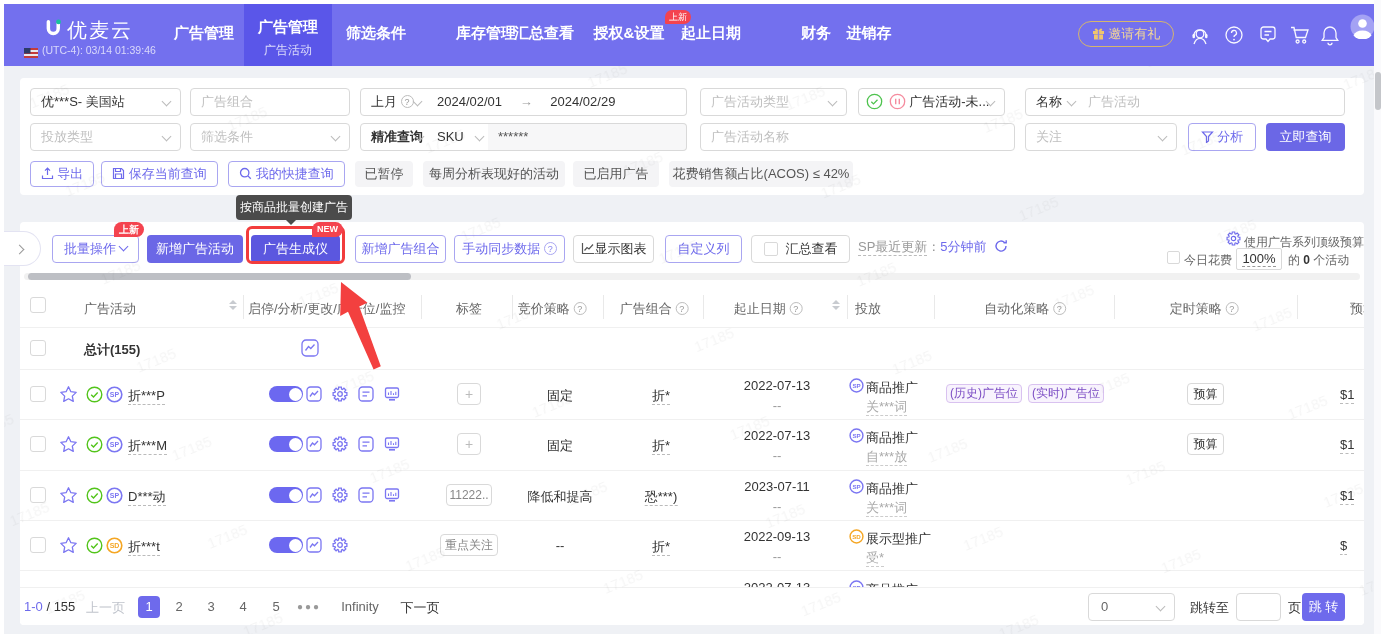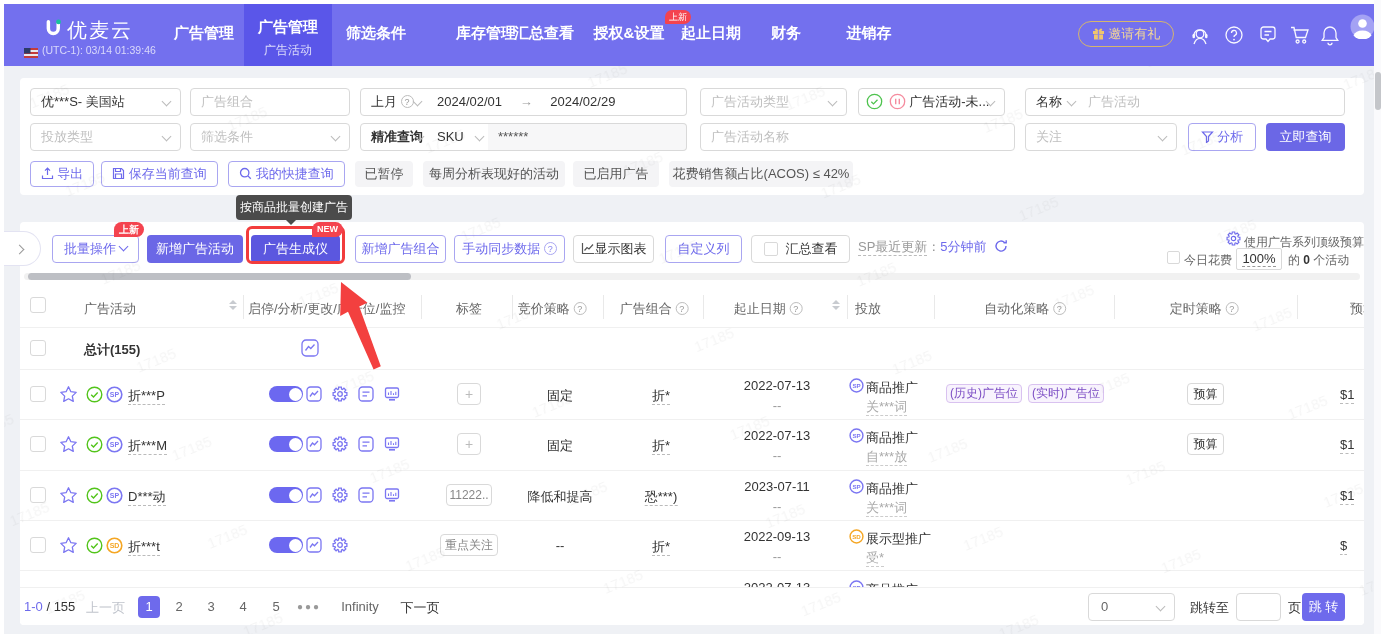--- a/index.html
+++ b/index.html
@@ -67,33 +67,33 @@
   <div id="logotxt">优麦云</div>
   <div id="flag">
     <svg width="14" height="10">
           <rect width="14" height="10" fill="#E8EAED"></rect>
           <rect y="0" width="14" height="2" fill="#C43C3C"></rect>
           <rect y="4" width="14" height="2" fill="#C43C3C"></rect>
           <rect y="8" width="14" height="2" fill="#C43C3C"></rect>
           <rect width="6.5" height="5.5" fill="#2C3A66"></rect>
         </svg>
   </div>
-  <div id="hdrtime">(UTC-1): 03/14 01:39:46</div>
+  <div id="hdrtime">(UTC-4): 03/14 01:39:46</div>
   <div class="navitem" style="left:200px">广告管理</div>
   <div id="activetab">
         <div class="t1">广告管理</div>
         <div class="t2">广告活动</div>
       </div>
   <div class="navitem" style="left:372px">筛选条件</div>
   <div class="navitem" style="left:482px">库存管理</div>
   <div class="navitem" style="left:540px">汇总查看</div>
   <div class="navitem" style="left:625px">授权&amp;设置</div>
   <div class="navbadge" style="left:661px;top:6px;width:26px;height:14px;line-height:14px;">上新</div>
   <div class="navitem" style="left:707px">起止日期</div>
-  <div class="navitem" style="left:782px">财务</div>
+  <div class="navitem" style="left:812px">财务</div>
   <div class="navitem" style="left:865px">进销存</div>
   <div id="invite"><svg style="vertical-align:-2px" width="13" height="13" viewBox="0 0 13 13">
           <rect x="1" y="4" width="11" height="3" fill="#EFC56E"></rect>
           <rect x="2" y="7.5" width="9" height="5" fill="#EFC56E"></rect>
           <rect x="5.8" y="4" width="1.4" height="8.5" fill="#8B83E8"></rect>
           <path d="M3 3.5 C2 1.5 4.5 0.5 5.5 2.5 L6.5 4 L4.5 4 Z M10 3.5 C11 1.5 8.5 0.5 7.5 2.5 L6.5 4 L8.5 4 Z" fill="#EFC56E"></path>
         </svg> 邀请有礼</div>
 
   <svg class="hico" style="left:1186px" width="20" height="22" viewBox="0 0 20 22" fill="none" stroke="rgba(255,255,255,.95)" stroke-width="1.3">
     <circle cx="10" cy="10" r="3.8"></circle>

